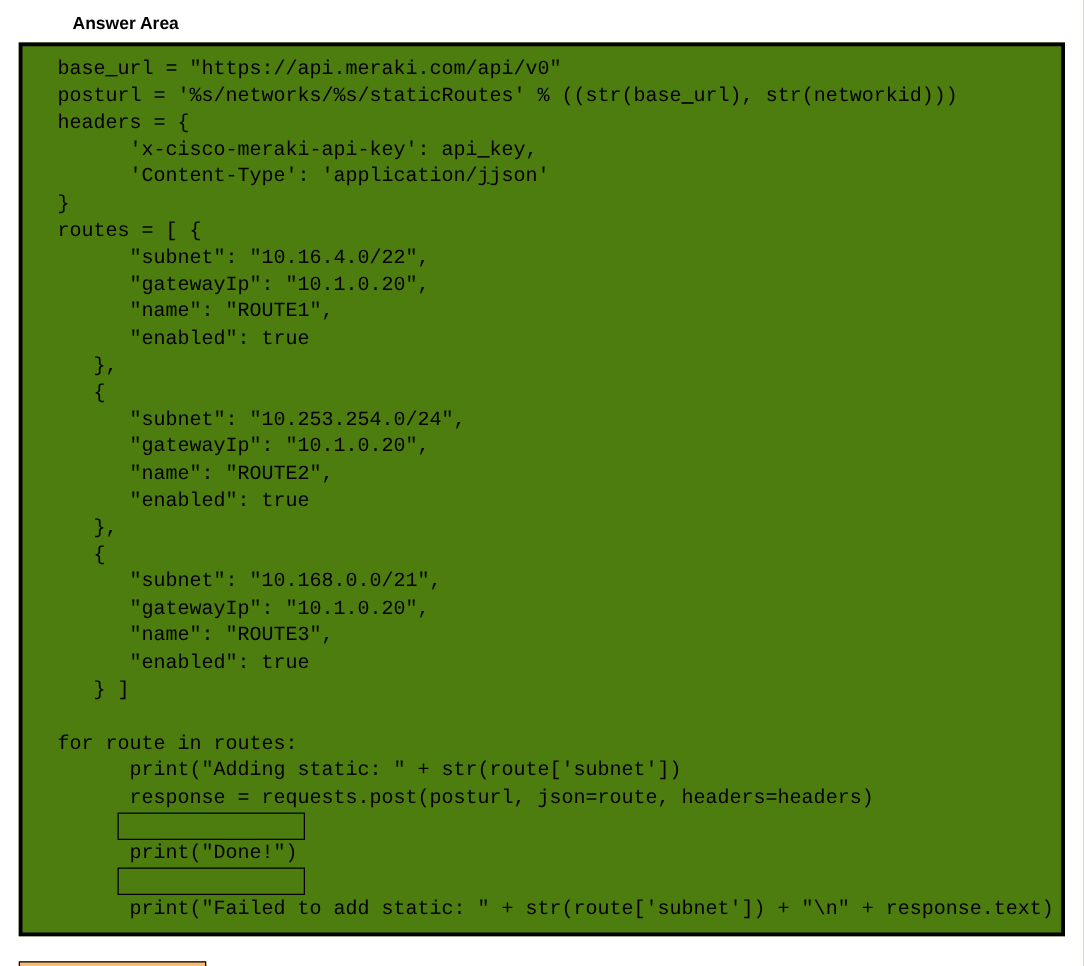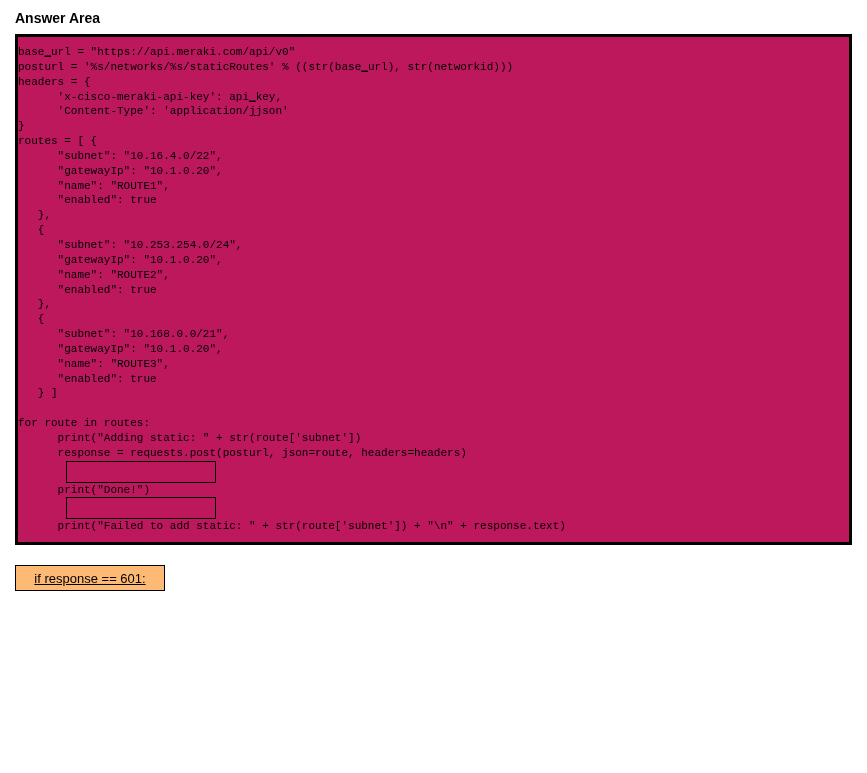--- a/index.html
+++ b/index.html
@@ -10,29 +10,30 @@
     body {
       font-family: Arial, sans-serif;
       background: #fff;
       padding: 10px 15px;
       width: 867px;
     }
     .title {
       font-weight: bold;
       font-size: 14px;
       margin-bottom: 8px;
+      margin-left: 43px;
     }
     .code-box {
       border: 3px solid #000;
-      padding: 8px 0;
+      padding: 8px 28px;
       font-family: 'Courier New', monospace;
-      font-size: 11px;
+      font-size: 16px;
       line-height: 1.35;
       white-space: pre;
-      background: #be185d;
+      background: #4d7c0f;
     }
     .underline {
       text-decoration: underline;
     }
     .blank-box {
       display: inline-block;
       border: 1px solid #000;
       width: 150px;
       height: 22px;
       vertical-align: middle;

